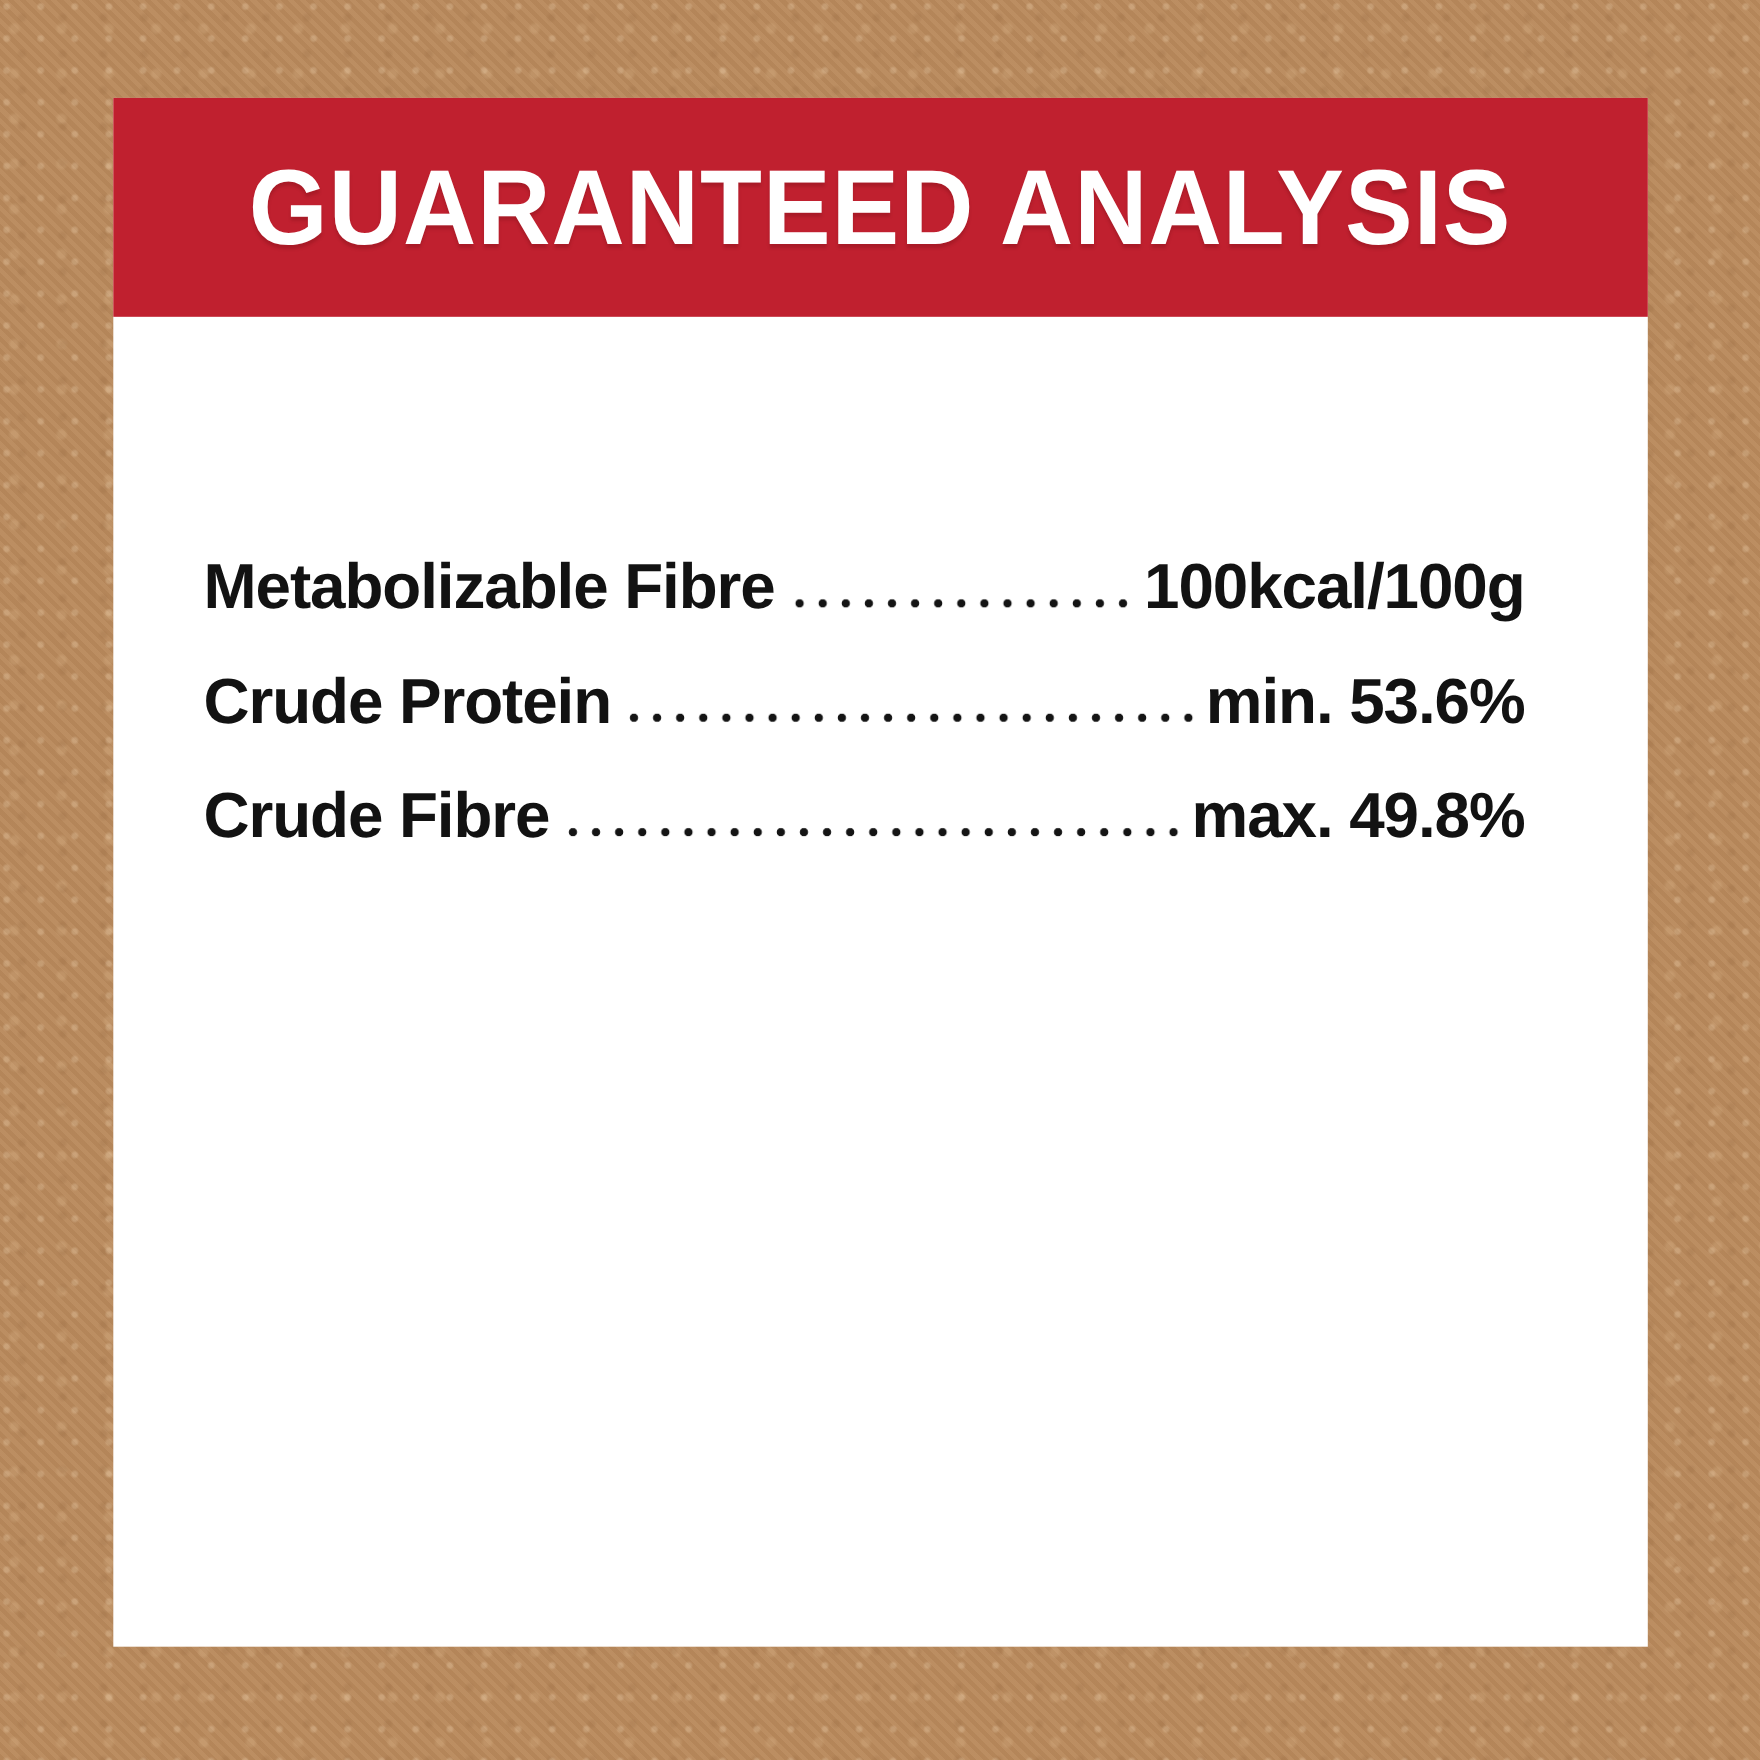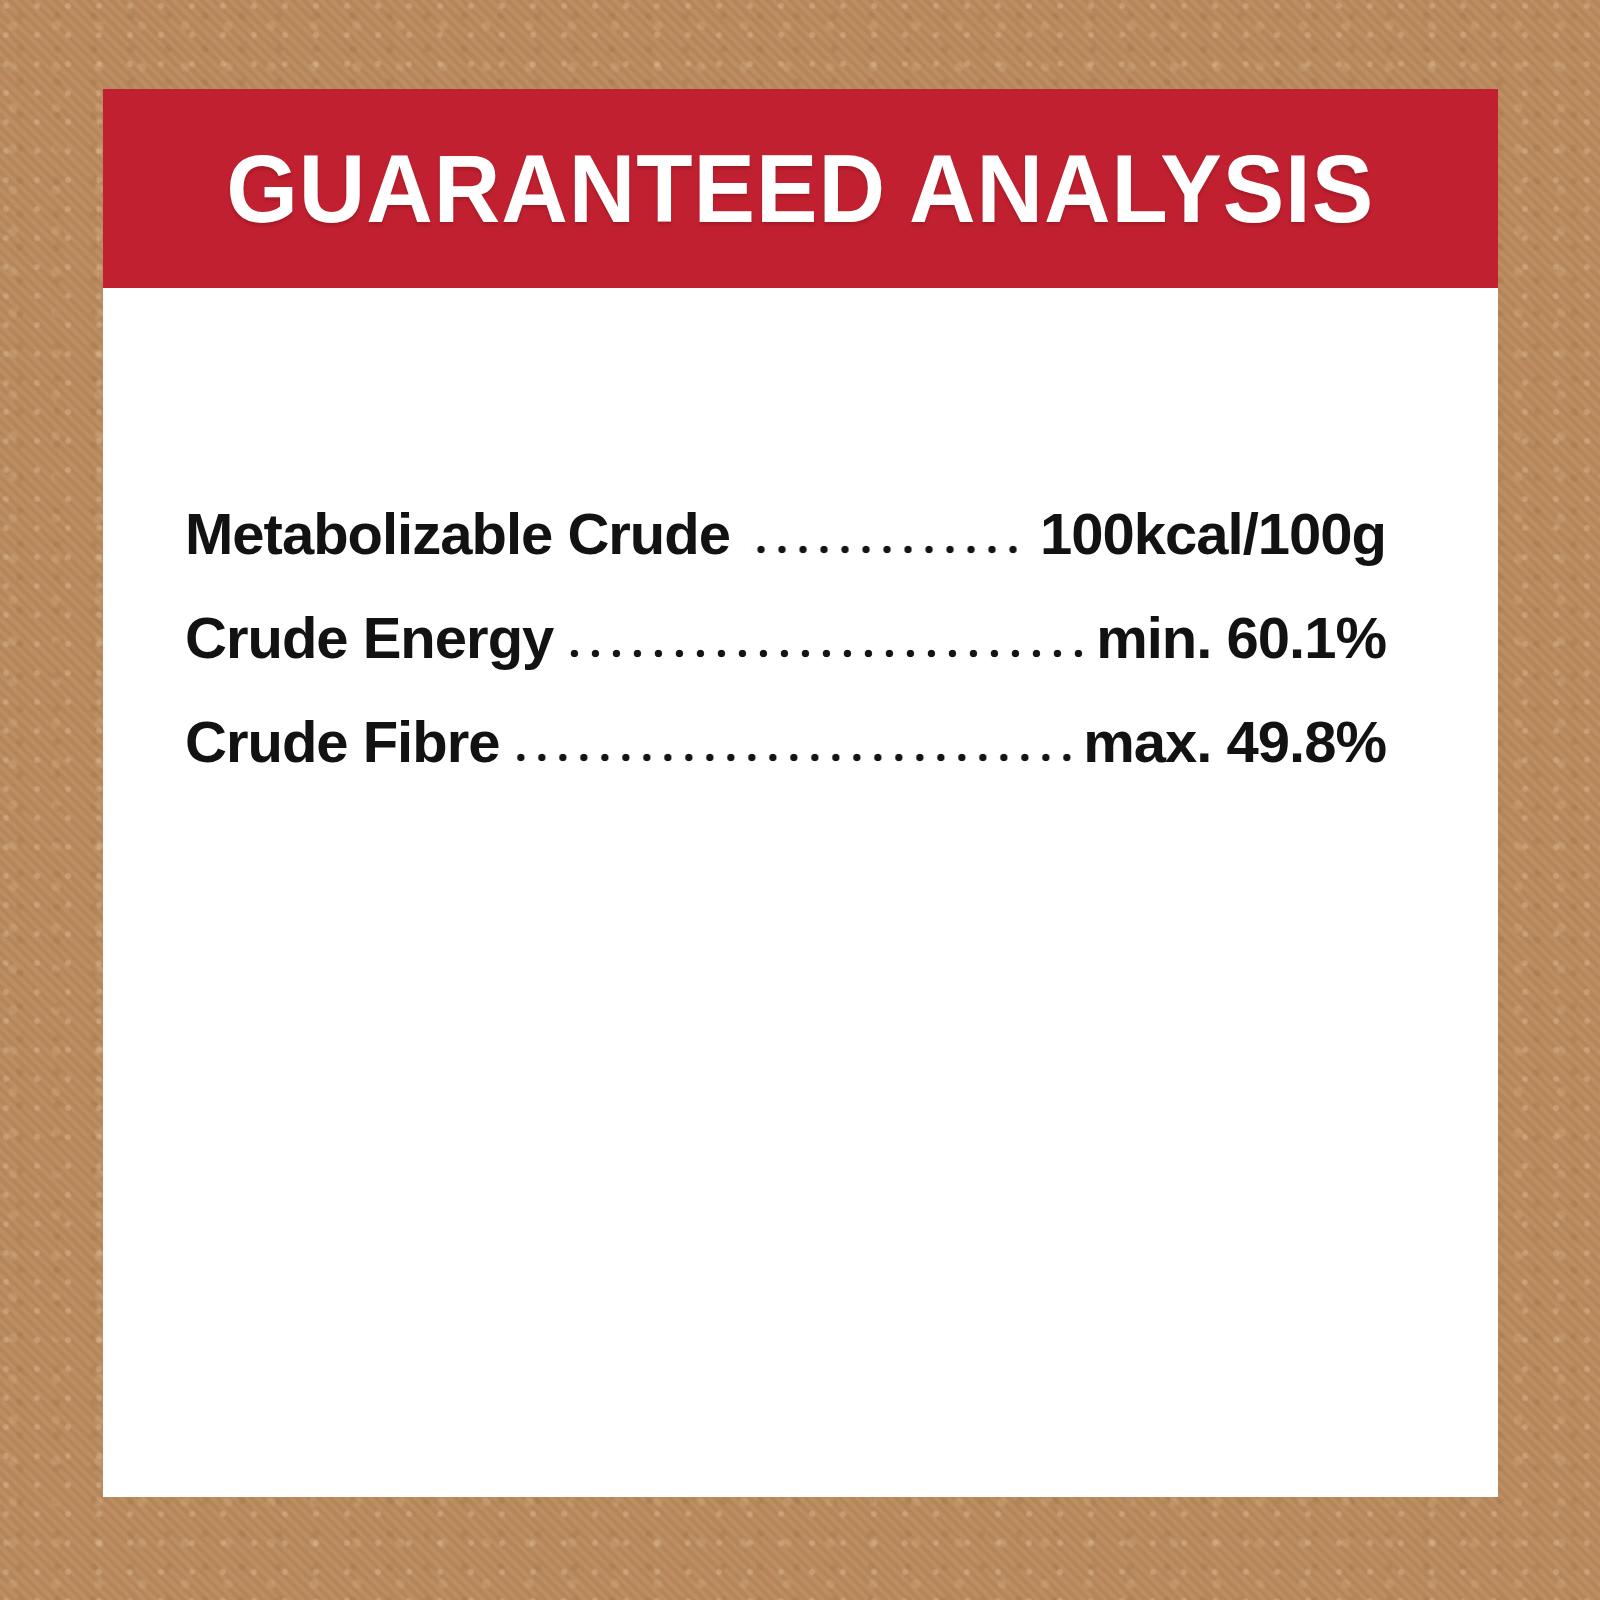--- a/index.html
+++ b/index.html
@@ -87,29 +87,29 @@
 <div class="bg">
   <div class="panel">
 
     <div class="header">
       <div class="header-title">GUARANTEED ANALYSIS</div>
     </div>
 
     <div class="rows">
 
       <div class="row">
-        <span class="row-label">Metabolizable Crude</span>
+        <span class="row-label">Metabolizable Fibre</span>
         <span class="dot-leader"></span>
         <span class="row-value">100kcal/100g</span>
       </div>
 
       <div class="row">
-        <span class="row-label">Crude Energy</span>
+        <span class="row-label">Crude Protein</span>
         <span class="dot-leader"></span>
-        <span class="row-value">min. 60.1%</span>
+        <span class="row-value">min. 53.6%</span>
       </div>
 
 
       <div class="row">
         <span class="row-label">Crude Fibre</span>
         <span class="dot-leader"></span>
         <span class="row-value">max. 49.8%</span>
       </div>
 
     </div>

